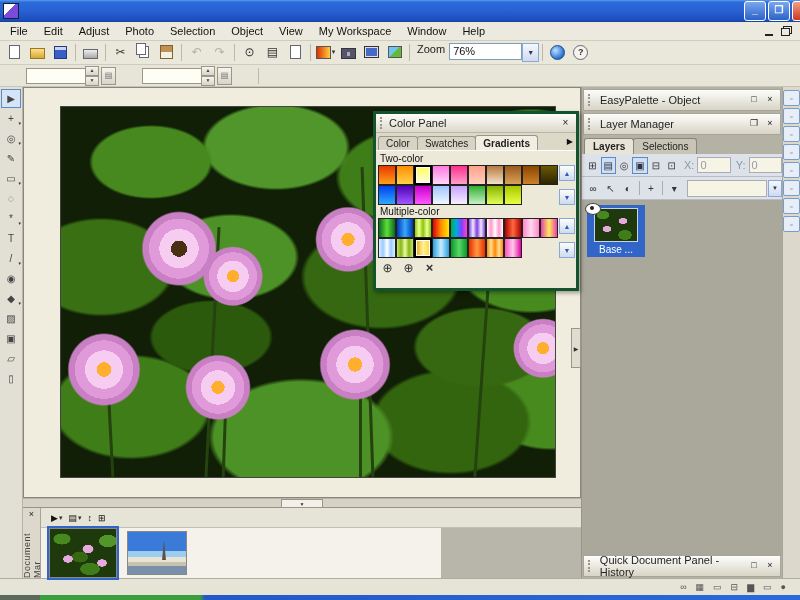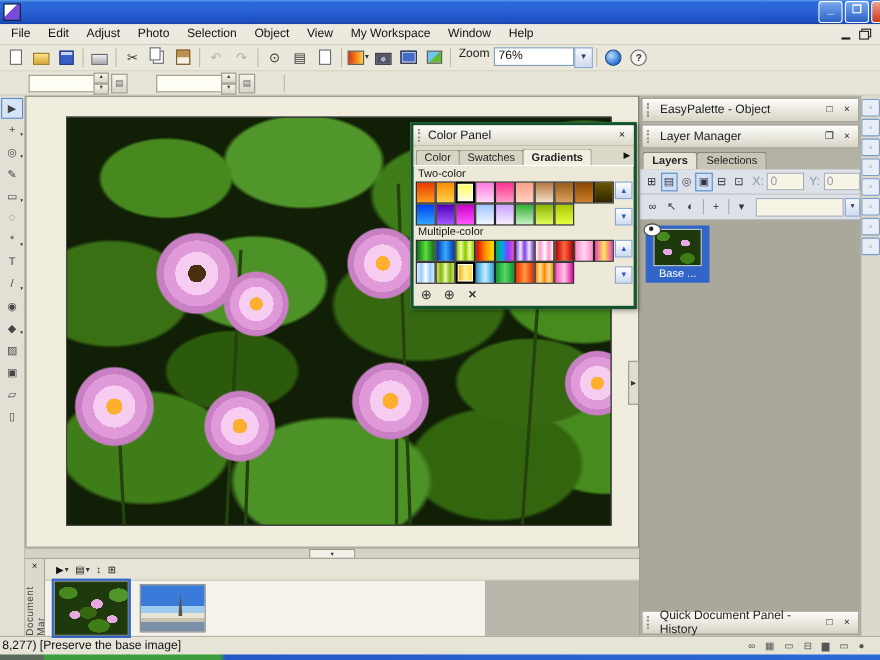--- a/index.html
+++ b/index.html
@@ -83,21 +83,21 @@
   .hhandle{position:absolute;left:258px;top:0;width:40px;height:7px;background:#f2f0e8;border:1px solid #9a968a;font-size:5px;color:#333;display:flex;align-items:center;justify-content:center}
   
   .colorpanel{position:absolute;left:350px;top:24px;width:200px;background:#ece9d8;border:3px solid #14532d;box-shadow:2px 2px 4px rgba(0,0,0,.35);z-index:5}
   .cp-title{height:18px;background:linear-gradient(#fdfdfa,#dcd8ca);border-bottom:1px solid #b8b4a8;display:flex;align-items:center;padding:0 4px;color:#222}
   .grip{width:3px;height:12px;border-left:2px dotted #9a968a;margin-right:4px}
   .cp-x{margin-left:auto;width:13px;height:13px;text-align:center;line-height:12px;font-size:10px;color:#222}
   .cp-tabs{height:17px;display:flex;align-items:flex-end;background:#ddd9c8;padding-left:2px;border-bottom:1px solid #fff}
   .cp-tab{padding:1px 7px 1px;border:1px solid #9a968a;border-bottom:none;border-radius:3px 3px 0 0;background:#d8d4c4;color:#222;margin-right:-1px;font-size:10px}
   .cp-tab.active{background:#f2efe2;font-weight:bold;position:relative;top:0;padding-top:2px}
   .cp-more{margin-left:auto;margin-right:3px;font-size:8px;color:#111;align-self:center}
-  .cp-body{padding:1px 2px 2px}
+  .cp-body{padding:1px 2px 12px}
   .cp-label{font-size:10px;color:#111;padding:1px 0 1px 2px}
   .swrow{display:flex}
   .swgrid{width:180px;display:flex;flex-wrap:wrap}
   .sw{width:18px;height:20px;border:1px solid #222;box-sizing:border-box}
   .sw.sel{border:2px solid #000;box-shadow:inset 0 0 0 1px #fff}
   .swscroll{width:15px;display:flex;flex-direction:column;justify-content:space-between;padding-left:1px}
   .scb{width:14px;height:14px;background:linear-gradient(#fdfdfa,#cfdaf0);border:1px solid #88a8d8;color:#2a5ac8;font-size:7px;display:flex;align-items:center;justify-content:center}
   .cp-footer{display:flex;gap:6px;padding:2px 2px 1px;align-items:center}
   .cpfb{width:15px;height:15px;display:flex;align-items:center;justify-content:center;font-size:12px;color:#333}
   .cpfb.del{font-weight:bold;font-size:13px}
@@ -469,21 +469,20 @@
         <span class="fsb">▫</span>
         <span class="fsb">▫</span>
         <span class="fsb">▫</span>
         <span class="fsb">▫</span>
         <span class="fsb">▫</span>
         <span class="fsb">▫</span>
       </div>
   </div>
 
   <div class="statusbar">
-    <span>8,277)   [Preserve the base image]</span>
     <span class="sbicons" id="sbicons">
         <span class="sbi">∞</span>
         <span class="sbi">▦</span>
         <span class="sbi">▭</span>
         <span class="sbi">⊟</span>
         <span class="sbi">▆</span>
         <span class="sbi">▭</span>
         <span class="sbi">●</span>
       </span>
   </div>

